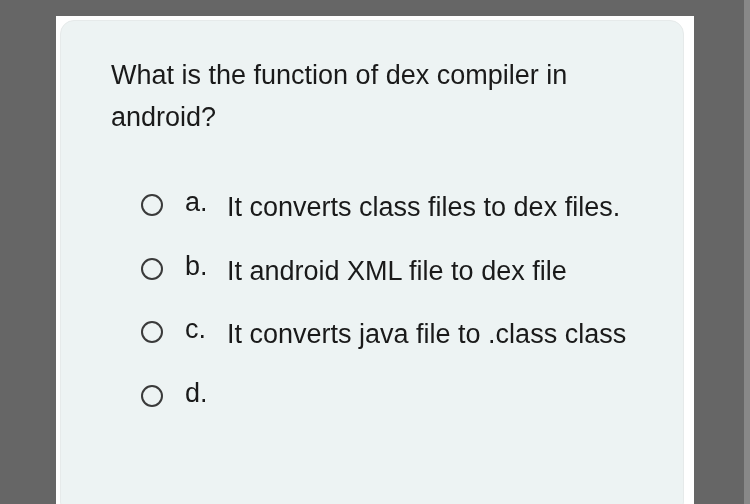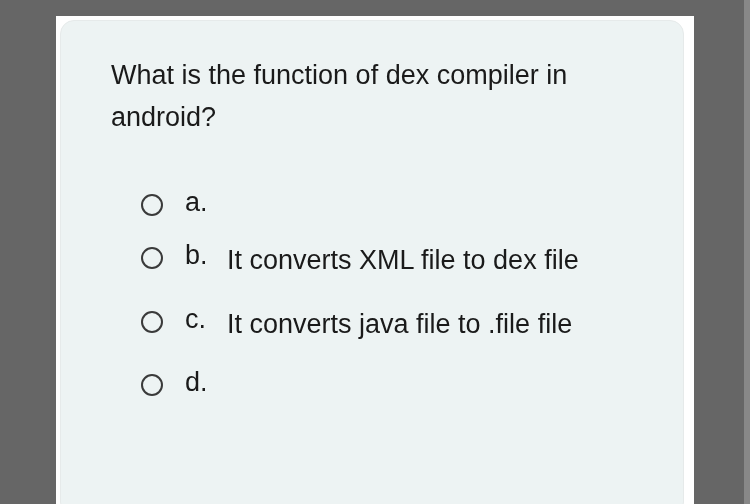--- a/index.html
+++ b/index.html
@@ -84,32 +84,33 @@
 <body>
 
 <div class="outer-frame">
   <div class="card">
     <div class="question">What is the function of dex compiler in android?</div>
     <div class="options">
 
       <div class="option-row">
         <div class="radio"></div>
         <div class="letter">a.</div>
+        <div class="answer-text">It converts class files to dex files.</div>
       </div>
 
       <div class="option-row">
         <div class="radio"></div>
         <div class="letter">b.</div>
-        <div class="answer-text">It converts XML file to dex file</div>
+        <div class="answer-text">It android XML file to dex file</div>
       </div>
 
       <div class="option-row">
         <div class="radio"></div>
         <div class="letter">c.</div>
-        <div class="answer-text">It converts java file to .file file</div>
+        <div class="answer-text">It converts java file to .class class</div>
       </div>
 
       <div class="option-row">
         <div class="radio"></div>
         <div class="letter">d.</div>
       </div>
 
     </div>
   </div>
 </div>

